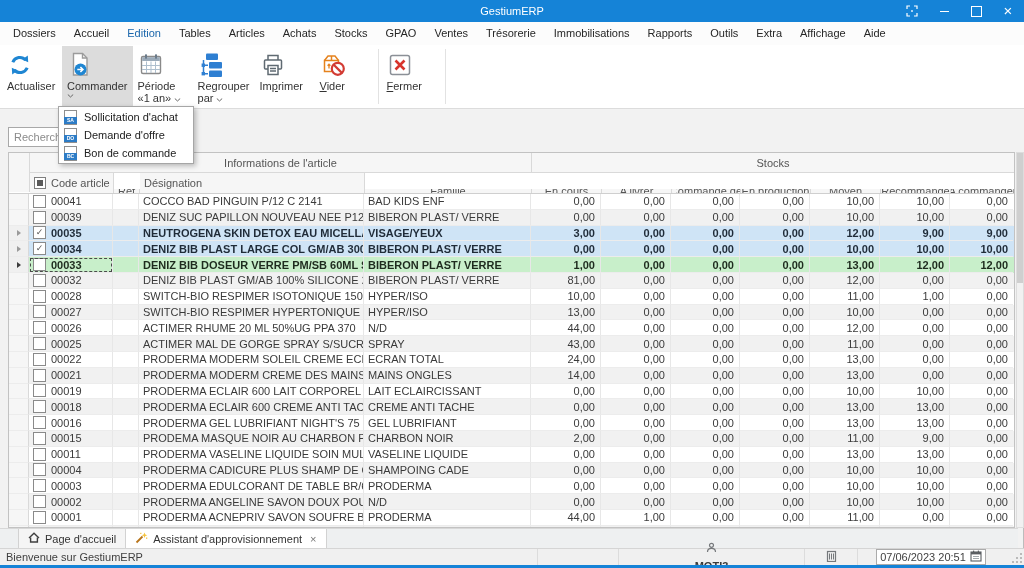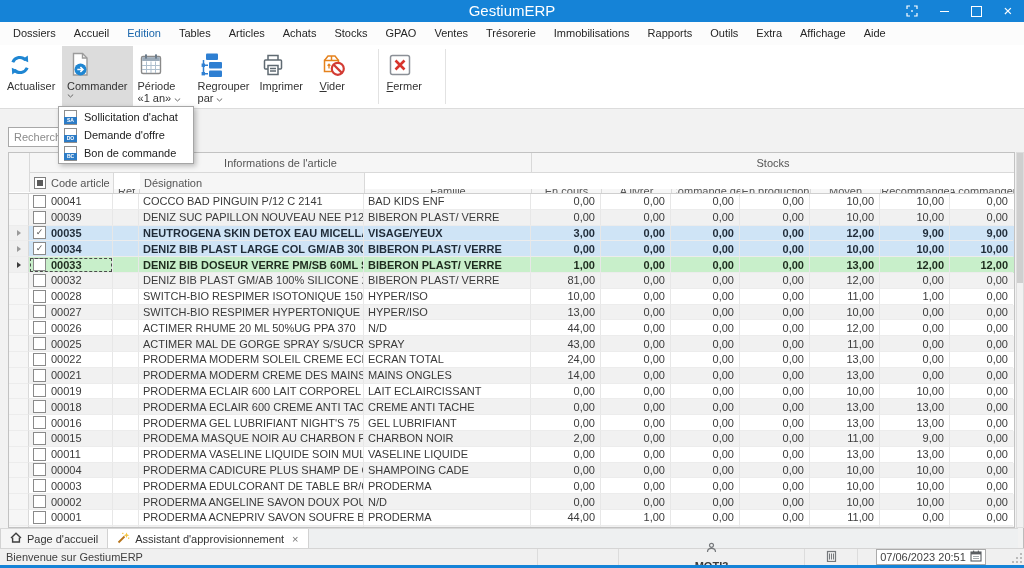--- a/index.html
+++ b/index.html
@@ -1,21 +1,21 @@
 <!DOCTYPE html>
 <html><head>
 <meta charset="utf-8">
 <style>
   html,body{margin:0;padding:0;background:#444;}
   .app{position:relative;width:1024px;height:568px;font-family:"Liberation Sans",sans-serif;
        font-size:11px;background:#f2f2f2;overflow:hidden;
        box-shadow:inset 1px 0 #bcbcbc, inset -1px 0 #bcbcbc;}
   
   .titlebar{position:absolute;left:0;top:0;right:0;height:22px;background:#1583d7;}
-  .titlebar .title{position:absolute;left:0;right:0;top:0;line-height:22px;text-align:center;color:#fff;font-size:15px;}
+  .titlebar .title{position:absolute;left:0;right:0;top:0;line-height:22px;text-align:center;color:#fff;font-size:11px;}
   .win-controls{position:absolute;right:0;top:0;height:22px;display:flex;}
   .wbtn{width:32px;height:22px;display:flex;align-items:center;justify-content:center;color:#fff;}
   .wbtn .maxbox{width:9px;height:9px;border:1px solid #fff;}
   .wbtn .minbar{width:9px;height:1px;background:#fff;}
   .wbtn.close{font-size:15px;line-height:22px;}
   
   .menubar{position:absolute;left:0;top:22px;right:0;height:26px;background:#fcfcfc;border-bottom:1px solid #e7e7e7;
            display:flex;align-items:stretch;padding-left:4px;box-sizing:border-box;}
   .menu-item{padding:5px 9px 3px 9px;color:#262626;border-bottom:2px solid transparent;}
   .menu-item.active{color:#1a66ab;border-bottom:2px solid #1a66ab;}
@@ -76,21 +76,21 @@
             font-size:9px;line-height:10px;text-align:center;color:#555;font-weight:normal;}
   .textcell{padding:0 4px;}
   .numcell{justify-content:flex-end;padding:0 5px;}
   .selall{position:relative;width:10px;height:10px;border:1px solid #7e7e7e;background:#fff;flex:none;margin-right:5px;}
   .selall::after{content:"";position:absolute;left:2px;top:2px;right:2px;bottom:2px;background:#5a5a5a;}
   .sorticon{margin-left:4px;flex:none;display:flex;}
   .vscroll{position:absolute;left:1016px;top:43px;bottom:0;width:6px;background:#f1f1f1;border:1px solid #dddddd;}
   .vthumb{position:absolute;left:0;top:0;width:100%;height:130px;background:#cfcfcf;}
   
   .tabbar{position:absolute;left:0;right:6px;bottom:20px;height:20px;background:#eef0f1;border-top:1px solid #d8d8d8;
-          display:flex;align-items:stretch;box-sizing:border-box;}
+          display:flex;align-items:stretch;box-sizing:border-box;padding-left:18px;}
   .tab{display:flex;align-items:center;gap:5px;padding:0 9px;color:#333;background:#f0f1f2;
        border-right:1px solid #d2d2d2;white-space:nowrap;}
   .tab.first{border-left:1px solid #d2d2d2;background:#f5f5f5;}
   .tab.active{background:#fff;}
   .tab .tclose{color:#777;font-size:11px;margin-left:3px;}
   
   .statusbar{position:absolute;left:0;right:0;bottom:3px;height:17px;background:#f0f0f0;border-top:1px solid #d5d5d5;
              display:flex;align-items:center;color:#3f3f3f;box-sizing:border-box;}
   .sb-msg{padding-left:6px;}
   .sb-fill{flex:1;}

